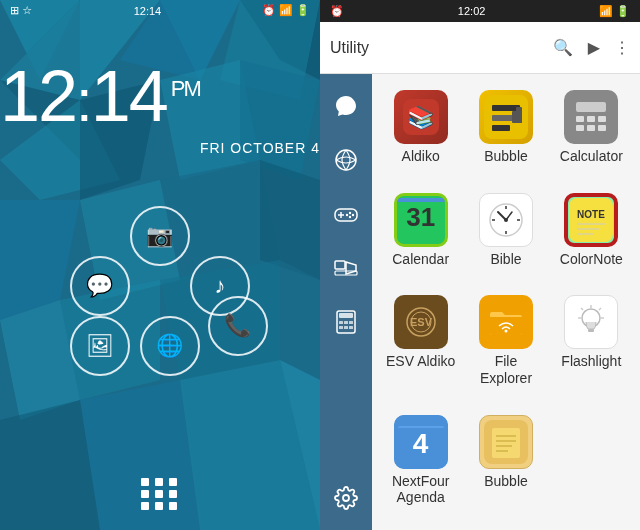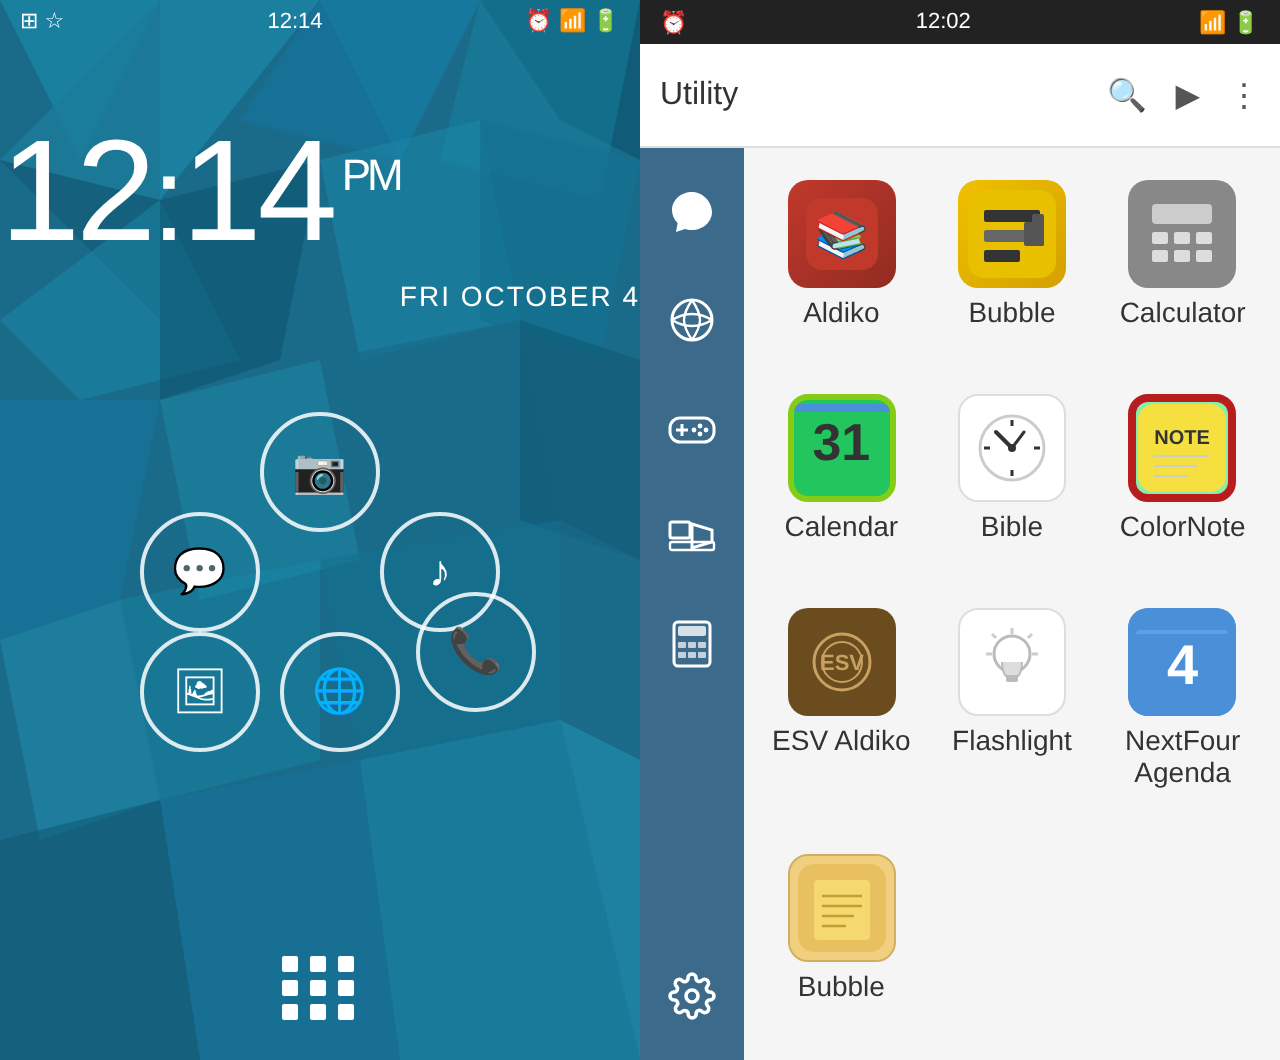--- a/index.html
+++ b/index.html
@@ -518,20 +518,35 @@
           <svg width="44" height="44" viewBox="0 0 44 44">
             <rect width="44" height="44" rx="8" fill="#6b4c1e"></rect>
             <circle cx="22" cy="22" r="14" stroke="#c8a060" stroke-width="1.5" fill="none"></circle>
             <circle cx="22" cy="22" r="10" stroke="#c8a060" stroke-width="1" fill="none"></circle>
             <text x="22" y="26" text-anchor="middle" font-size="11" fill="#c8a060" font-weight="bold">ESV</text>
           </svg>
         </div>
         <span class="app-label">ESV Aldiko</span>
       </div>
 
+      <div class="app-item">
+        <div class="app-icon-wrap icon-fileexplorer">
+          <svg width="44" height="44" viewBox="0 0 44 44">
+            <rect width="44" height="44" rx="8" fill="#f0a000"></rect>
+
+            <path d="M6 14 Q6 12 8 12 L18 12 L21 15 L36 15 Q38 15 38 17 L38 33 Q38 35 36 35 L8 35 Q6 35 6 33 Z" fill="#ffc84a"></path>
+            <path d="M6 17 L38 17 L38 33 Q38 35 36 35 L8 35 Q6 35 6 33 Z" fill="#f0a000"></path>
+
+            <path d="M18 29 Q22 25 26 29" stroke="white" stroke-width="1.5" fill="none"></path>
+            <path d="M15 26 Q22 20 29 26" stroke="white" stroke-width="1.5" fill="none"></path>
+            <circle cx="22" cy="31" r="1.5" fill="white"></circle>
+          </svg>
+        </div>
+        <span class="app-label">File Explorer</span>
+      </div>
 
       <div class="app-item">
         <div class="app-icon-wrap icon-flashlight">
           <svg class="flashlight-svg" viewBox="0 0 44 44">
             <rect width="44" height="44" rx="8" fill="white"></rect>
 
             <circle cx="22" cy="18" r="9" fill="none" stroke="#bbb" stroke-width="1.5"></circle>
             <path d="M17 22 Q17 27 19 29 L25 29 Q27 27 27 22" fill="#ddd" stroke="#bbb" stroke-width="1"></path>
             <rect x="19" y="29" width="6" height="3" rx="1" fill="#bbb"></rect>
 

